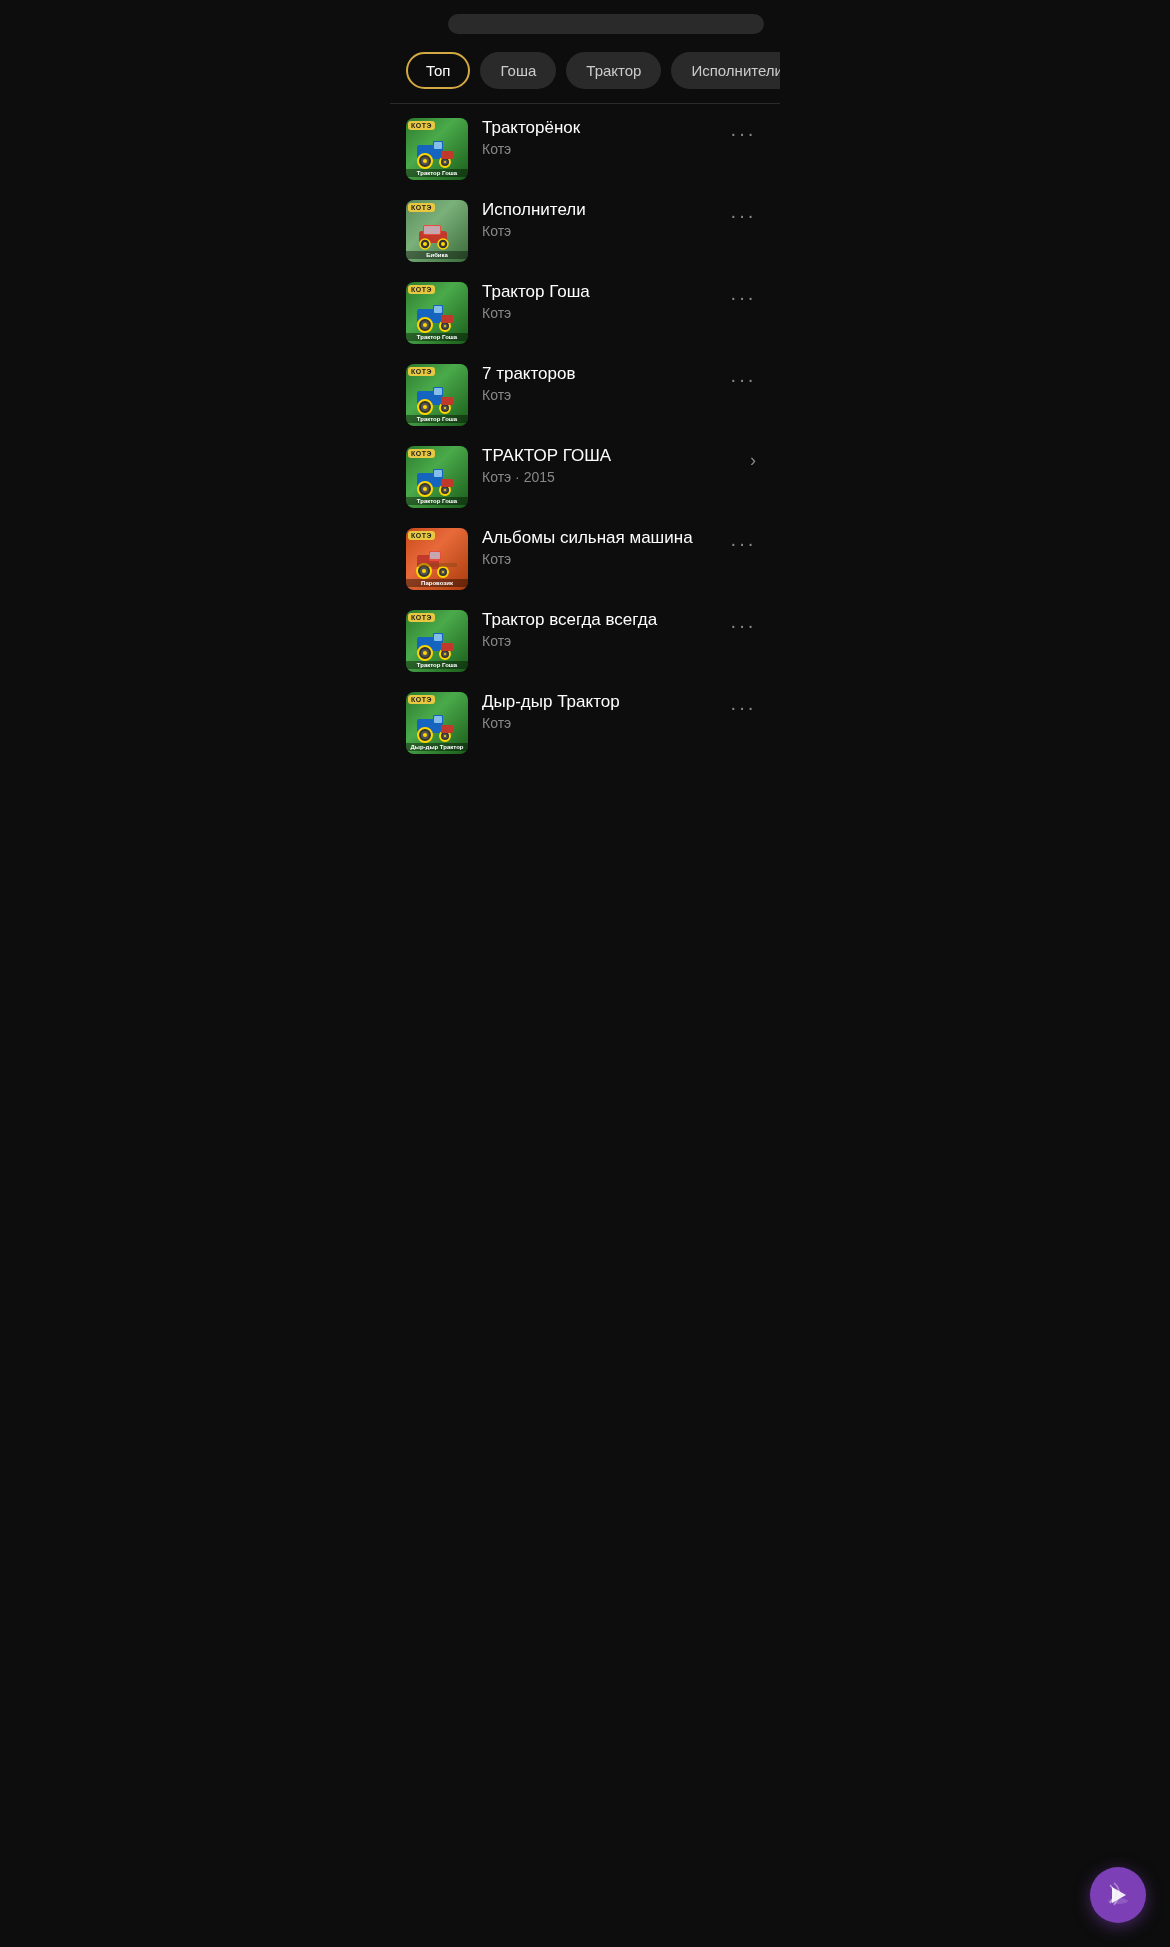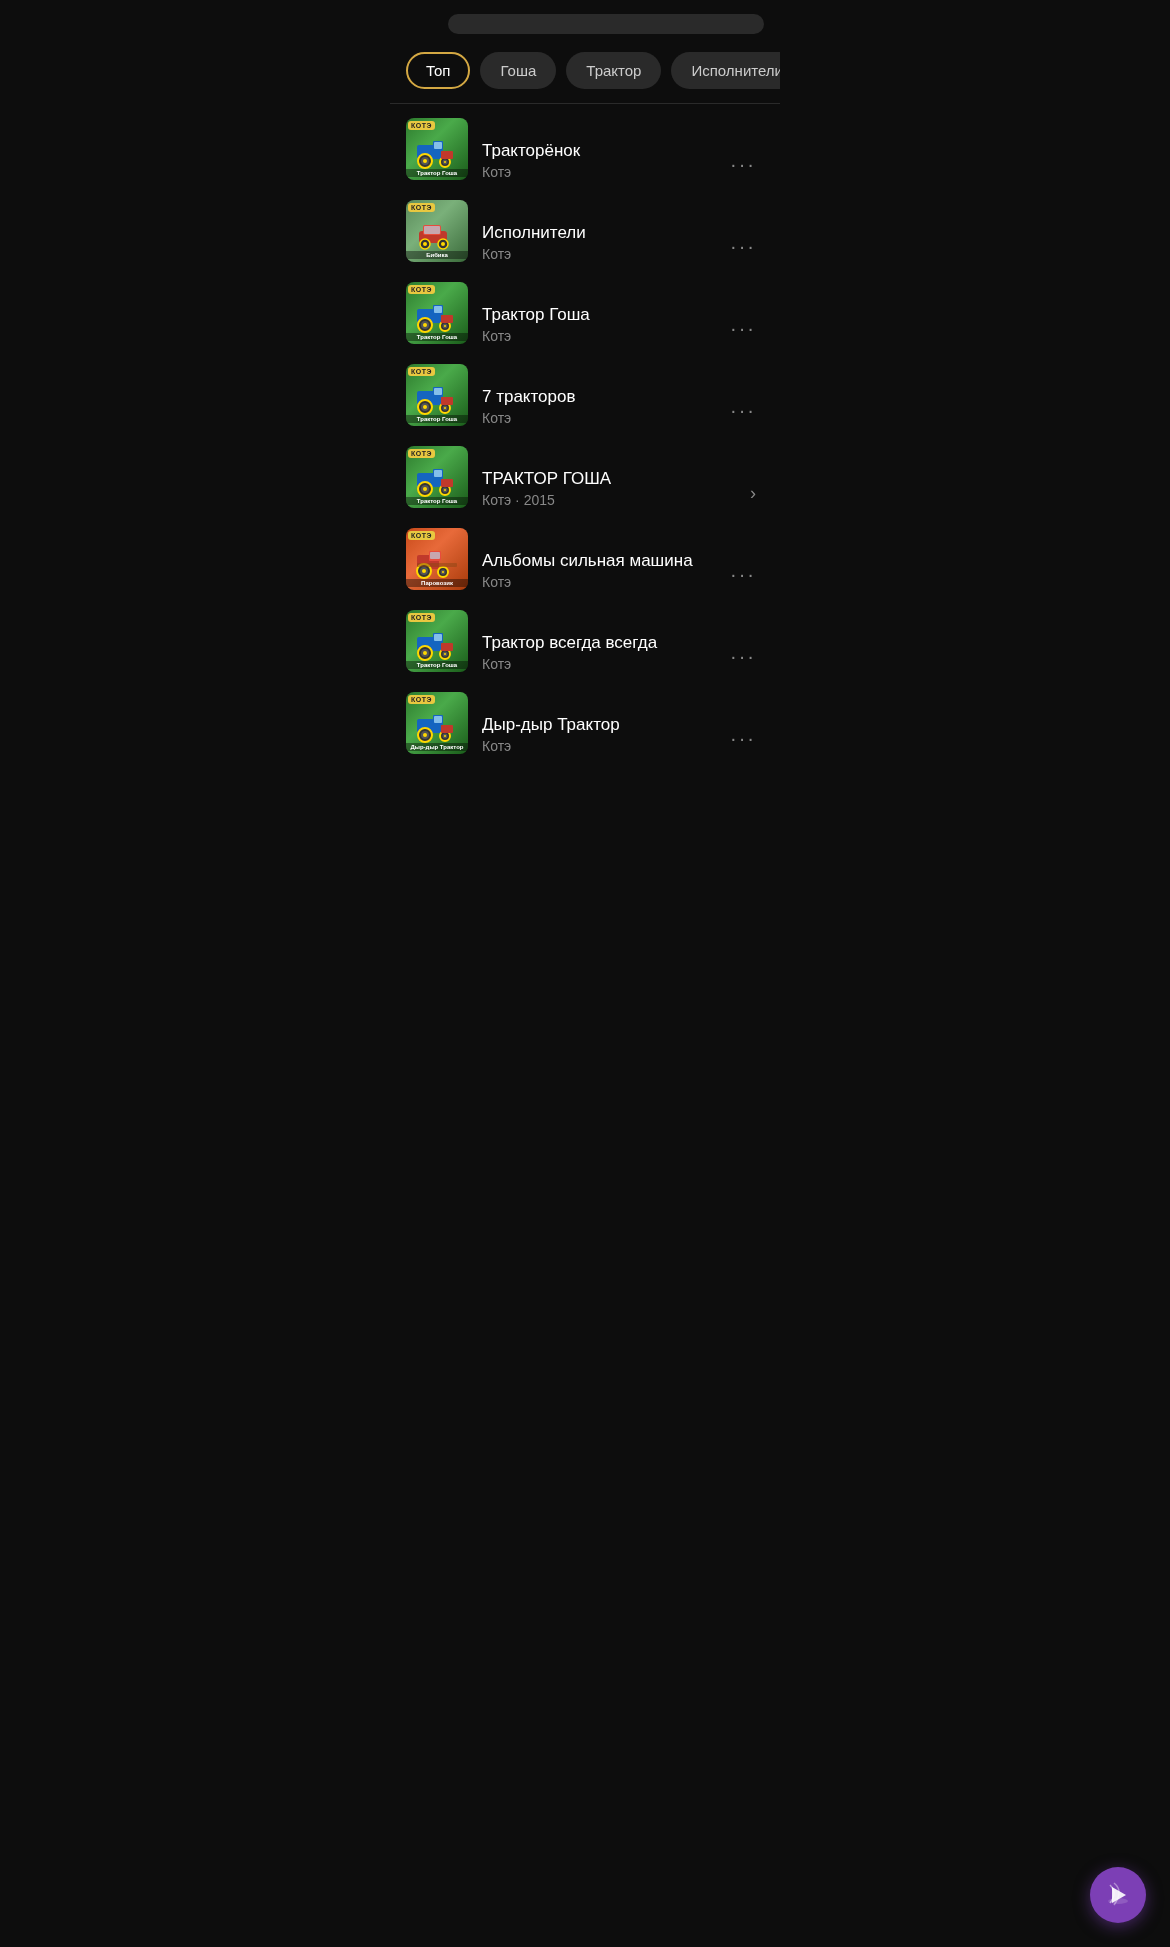--- a/index.html
+++ b/index.html
@@ -82,21 +82,21 @@
     
     .divider {
       height: 1px;
       background: #2a2a2a;
       margin: 0 0 4px 0;
     }
 
     
     .list-item {
       display: flex;
-      align-items: flex-end;
+      align-items: flex-start;
       padding: 10px 16px;
       gap: 14px;
       cursor: pointer;
     }
 
     .album-art {
       width: 62px;
       height: 62px;
       border-radius: 8px;
       flex-shrink: 0;

